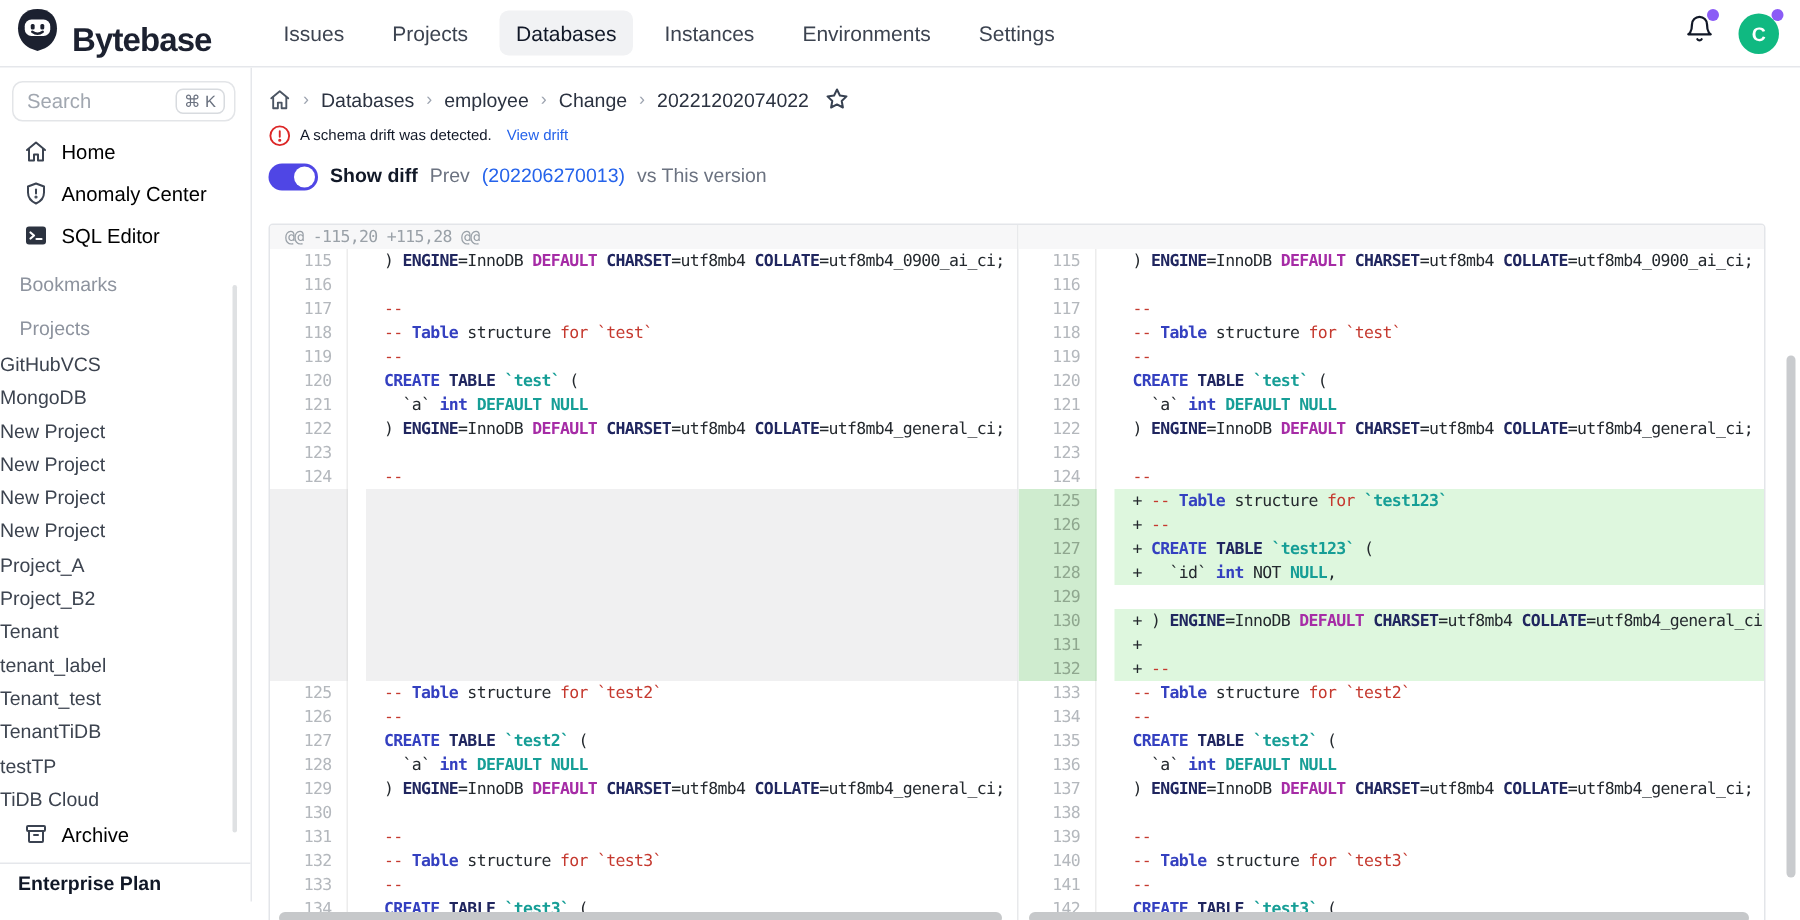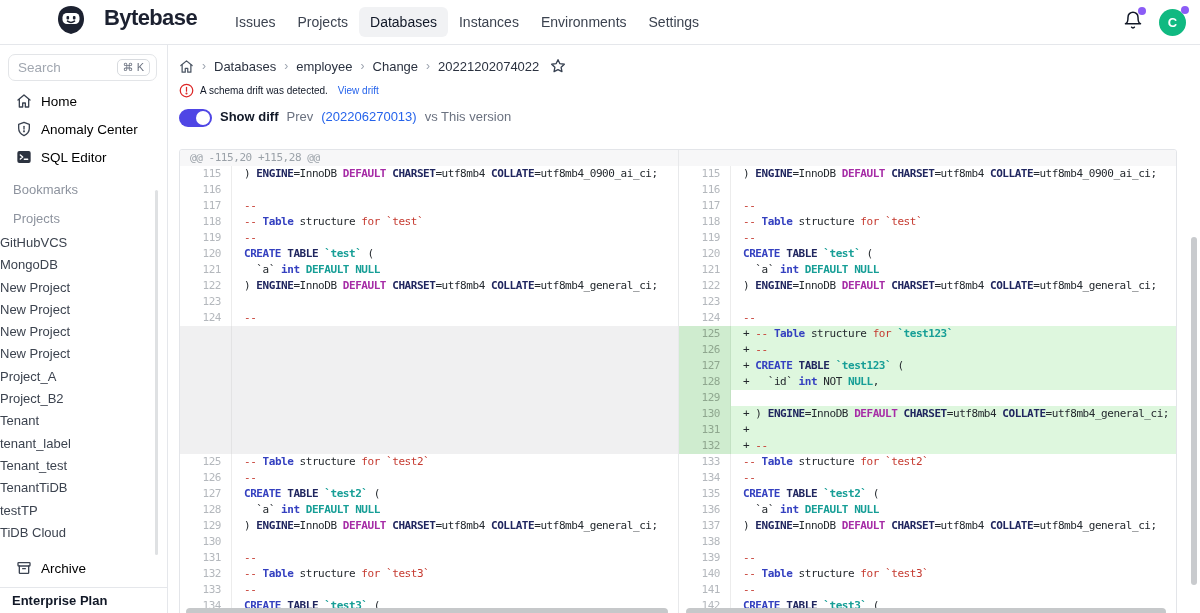--- a/index.html
+++ b/index.html
@@ -2,33 +2,33 @@
 <html><head>
 <meta charset="utf-8">
 <style>
   * { margin:0; padding:0; box-sizing:border-box; }
   html,body { width:1200px; height:613px; overflow:hidden; background:#fff;
     font-family:"Liberation Sans", sans-serif; color:#1f2937; }
 
   
   .topnav { position:fixed; top:0; left:0; right:0; height:45px; background:#fff;
     border-bottom:1px solid #e5e7eb; display:flex; align-items:center; z-index:30; }
-  .brand { width:178px; display:flex; align-items:flex-start; gap:18px; padding-left:10px;margin-left:46px; }
+  .brand { width:178px; display:flex; align-items:flex-end; gap:8px; padding-left:10px; }
   .brand-name { font-size:22px; font-weight:800; color:#1c2130; letter-spacing:-0.6px; }
-  .nav-items { display:flex; align-items:center; gap:0; }
+  .nav-items { display:flex; align-items:center; gap:10px; }
   .nav-item { font-size:14px; color:#3c4350; padding:7px 11px; border-radius:6px; cursor:pointer; }
   .nav-item.active { background:#f1f2f4; color:#111827; }
   .topnav-right { margin-left:auto; display:flex; align-items:center; gap:16px; padding-right:14px; }
   .bell-wrap, .avatar-wrap { position:relative; }
   .dot { position:absolute; width:8px; height:8px; border-radius:50%; background:#8b5cf6; top:-3px; right:-3px; }
   .avatar { width:27px; height:27px; border-radius:50%; background:#10b981; color:#fff;
     display:flex; align-items:center; justify-content:center; font-size:13px; font-weight:600; }
 
   
-  .sidebar { position:fixed; top:45px; left:0; bottom:0; width:168px; background:#fff;
+  .sidebar { position:fixed; top:45px; left:0; bottom:12px; width:168px; background:#fff;
     border-right:1px solid #e5e7eb; display:flex; flex-direction:column; z-index:20; }
   .search-box { margin:9px 10px 6px 8px; height:27px; border:1px solid #e3e5e8; border-radius:7px;
     display:flex; align-items:center; padding:0 6px 0 9px; }
   .search-ph { font-size:13.5px; color:#a1a7b0; }
   .kbd { margin-left:auto; border:1px solid #d8dbdf; border-radius:5px; padding:1px 5px;
     font-size:11px; color:#6b7280; background:#fff; white-space:nowrap; }
   .snav { display:flex; align-items:center; gap:9px; height:28px; padding-left:16px;
     font-size:13.5px; color:#000000; cursor:pointer; }
   .snav svg { flex:none; }
   .sec-label { padding:11px 0 3px 13px; font-size:13px; color:#8d939e; }
@@ -56,21 +56,21 @@
   .muted { color:#6b7280; }
 
   
   .diff { margin:22px 23px 0 0; border:1px solid #e3e5e9; border-radius:3px; position:relative;
     height:476px; display:flex; overflow:hidden; background:#fff;
     font-family:"DejaVu Sans Mono", monospace; font-size:11px; letter-spacing:-0.45px; }
   .pane { width:50%; overflow:hidden; }
   .pane.right { border-left:1px solid #e8e9eb; }
   .diff-header { height:16px; line-height:16px; background:#f7f7f8; color:#9aa1a8;
     padding-left:10px; white-space:pre; }
-  .drow { display:flex; height:16px; line-height:16px; }
+  .drow { display:flex; height:16px; line-height:16px;gap:12px; }
   .ln { flex:none; width:52px; text-align:right; padding-right:10px; color:#b4b8bd;
     border-right:1px solid #ececec; }
   .cl { flex:1; padding-left:12px; white-space:pre; overflow:hidden; color:#24292e; }
   .drow.added .ln { background:#cfeccf; color:#8fa78f; border-right-color:#c3e2c3; }
   .drow.added .cl { background:#def7de; }
   .drow.spacer .ln { background:#f0f0f1; border-right-color:#e3e3e4; }
   .drow.spacer .cl { background:#f0f0f1; }
   .tk-p { color:#24292e; }
   .tk-k { color:#3440c0; font-weight:bold; }
   .tk-n { color:#20265f; font-weight:bold; }

